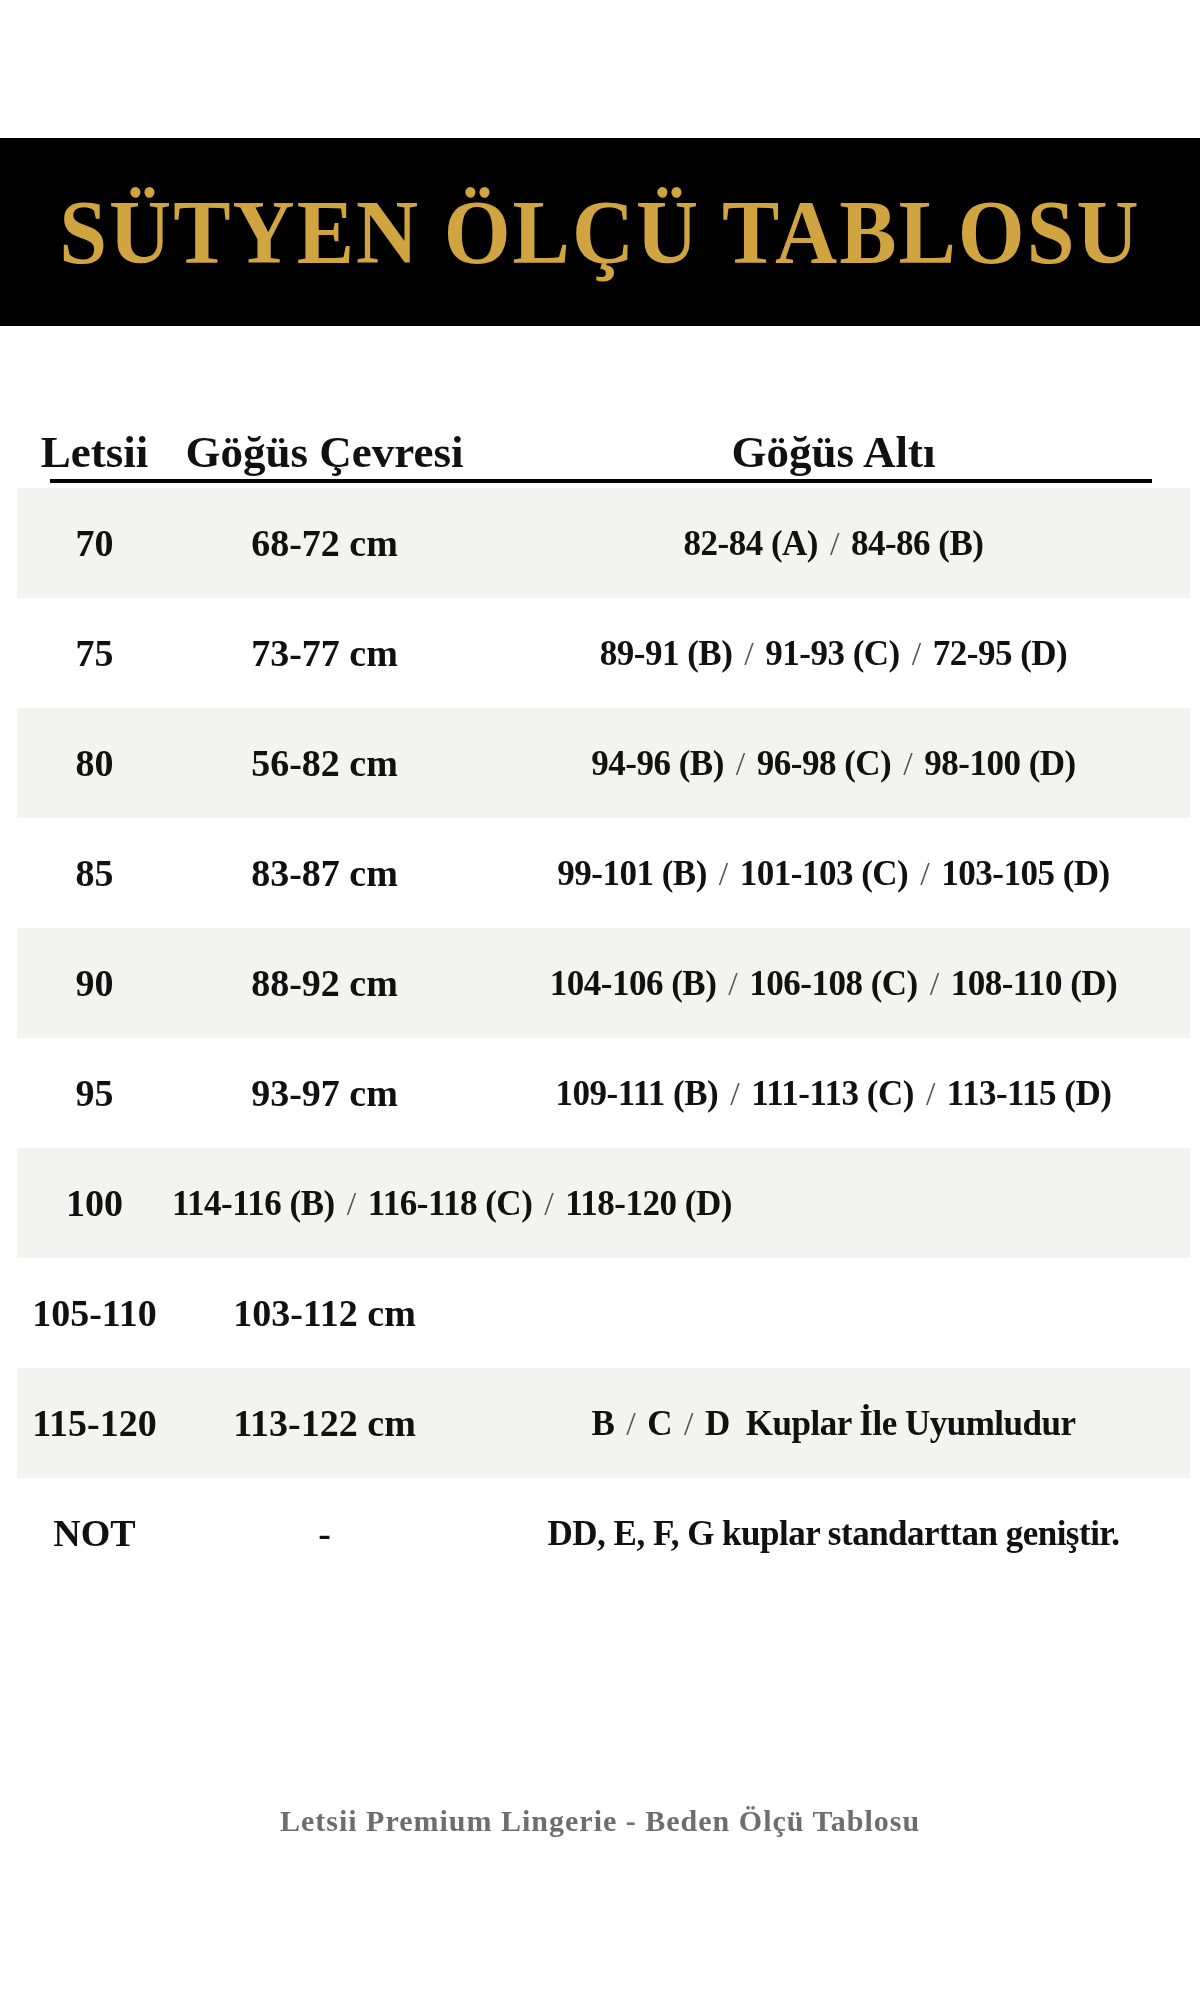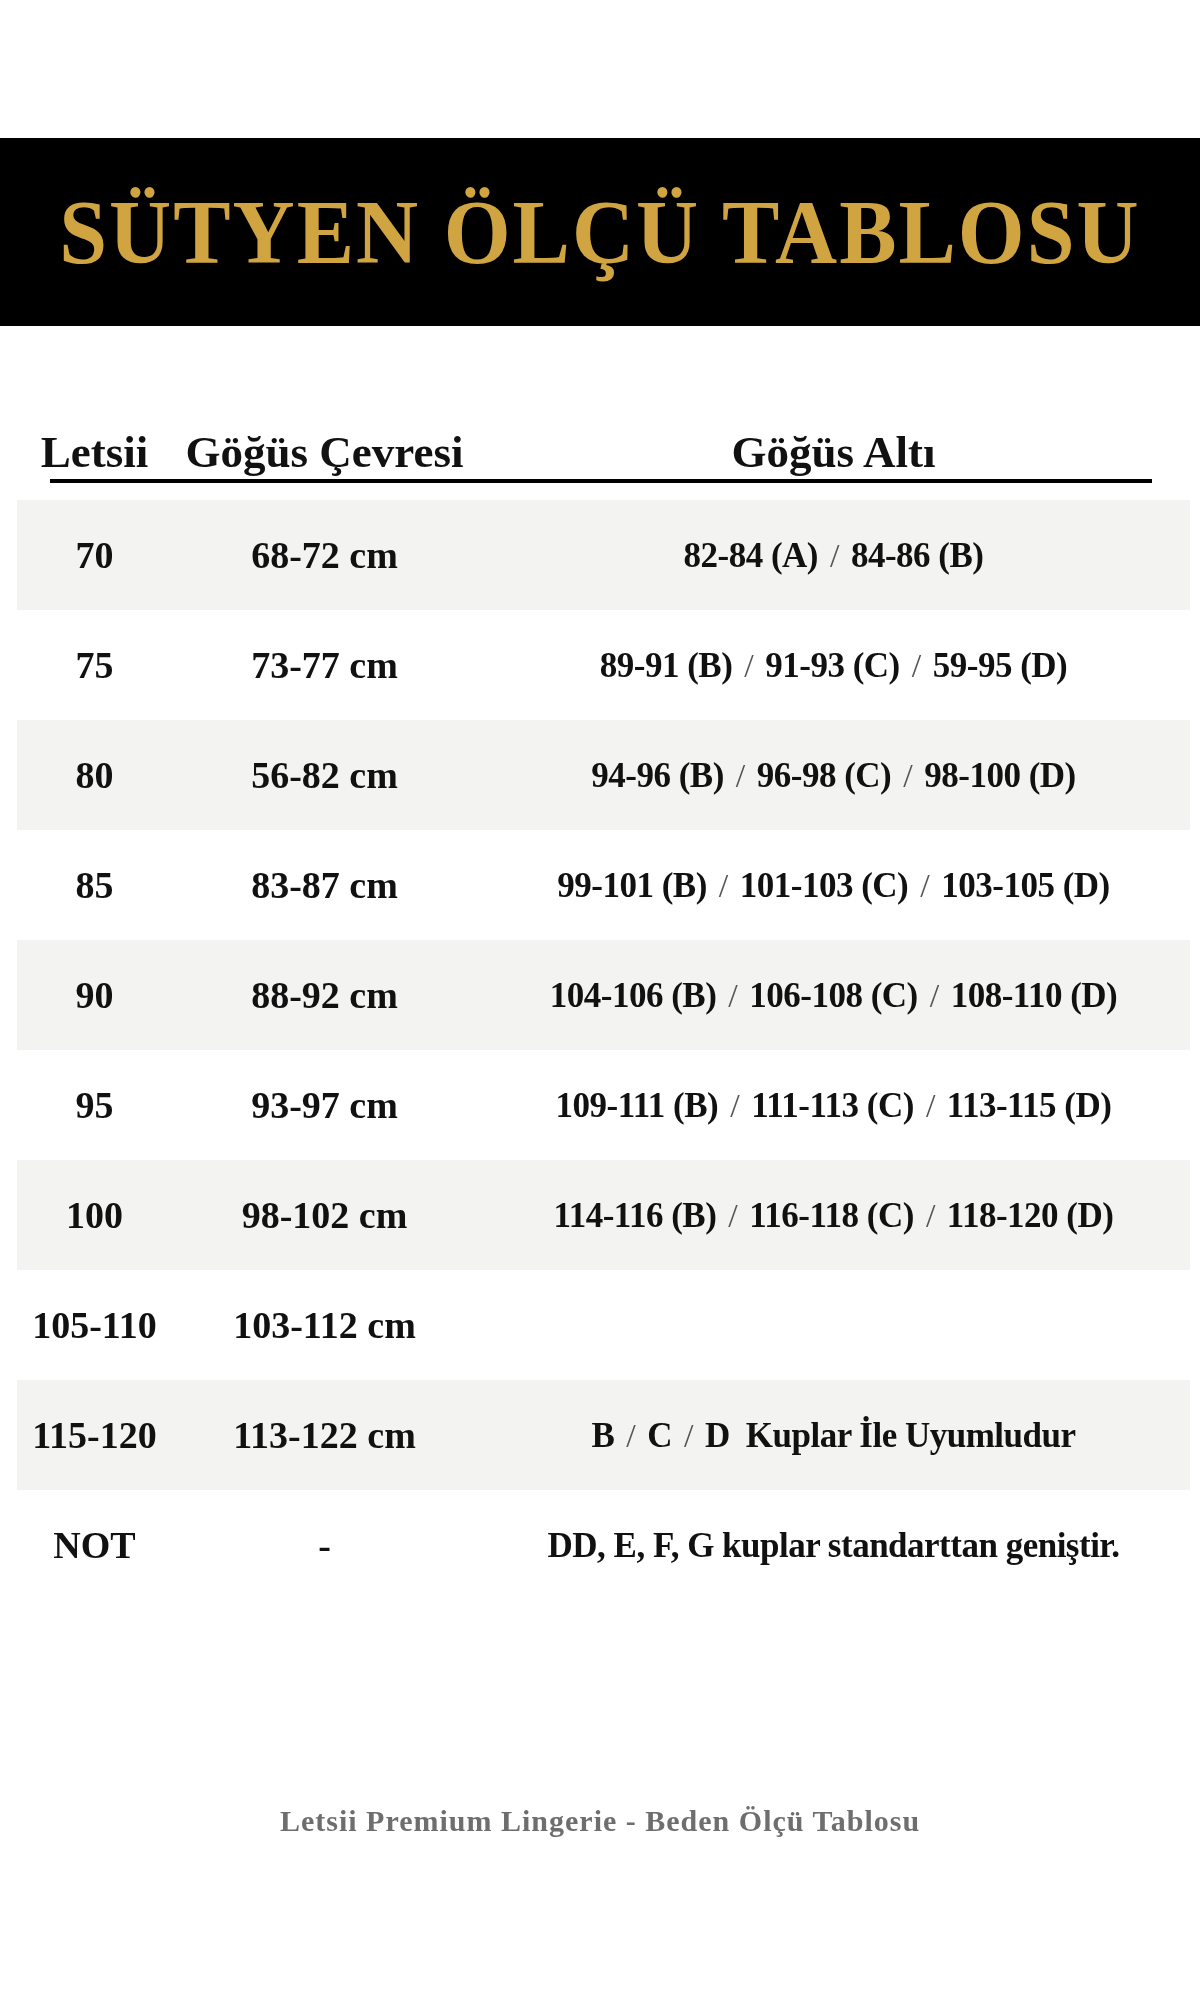--- a/index.html
+++ b/index.html
@@ -42,21 +42,21 @@
   }
   .col-head{
     font-size:45px;font-weight:700;text-align:center;line-height:1.0;
     white-space:nowrap;
   }
   .header-rule{
     position:absolute;left:50px;top:479px;width:1102px;height:4px;
     background:var(--band);
   }
   .table-rows{
-    position:absolute;left:17px;top:500px;width:1173px;
+    position:absolute;left:17px;top:488px;width:1173px;
   }
   .table-row{
     height:110px;
     align-items:center;
   }
   .table-row:nth-child(odd){background:var(--stripe);}
   .cell{
     text-align:center;font-weight:700;font-size:38px;
     white-space:nowrap;line-height:1.0;
   }
@@ -92,21 +92,21 @@
 <div class="table-rows">
   <div class="table-row grid-cols">
     <div class="cell">70</div>
     <div class="cell">68-72 cm</div>
     <div class="cell cell-cevre"><span class="part">82-84 (A)</span><span class="slash">/</span><span class="part">84-86 (B)</span></div>
   </div>
 
   <div class="table-row grid-cols">
     <div class="cell">75</div>
     <div class="cell">73-77 cm</div>
-    <div class="cell cell-cevre"><span class="part">89-91 (B)</span><span class="slash">/</span><span class="part">91-93 (C)</span><span class="slash">/</span><span class="part">59-95 (D)</span></div>
+    <div class="cell cell-cevre"><span class="part">89-91 (B)</span><span class="slash">/</span><span class="part">91-93 (C)</span><span class="slash">/</span><span class="part">72-95 (D)</span></div>
   </div>
 
   <div class="table-row grid-cols">
     <div class="cell">80</div>
     <div class="cell">56-82 cm</div>
     <div class="cell cell-cevre"><span class="part">94-96 (B)</span><span class="slash">/</span><span class="part">96-98 (C)</span><span class="slash">/</span><span class="part">98-100 (D)</span></div>
   </div>
 
   <div class="table-row grid-cols">
     <div class="cell">85</div>
@@ -121,21 +121,20 @@
   </div>
 
   <div class="table-row grid-cols">
     <div class="cell">95</div>
     <div class="cell">93-97 cm</div>
     <div class="cell cell-cevre"><span class="part">109-111 (B)</span><span class="slash">/</span><span class="part">111-113 (C)</span><span class="slash">/</span><span class="part">113-115 (D)</span></div>
   </div>
 
   <div class="table-row grid-cols">
     <div class="cell">100</div>
-    <div class="cell">98-102 cm</div>
     <div class="cell cell-cevre"><span class="part">114-116 (B)</span><span class="slash">/</span><span class="part">116-118 (C)</span><span class="slash">/</span><span class="part">118-120 (D)</span></div>
   </div>
 
   <div class="table-row grid-cols">
     <div class="cell">105-110</div>
     <div class="cell">103-112 cm</div>
   </div>
 
   <div class="table-row grid-cols">
     <div class="cell">115-120</div>

